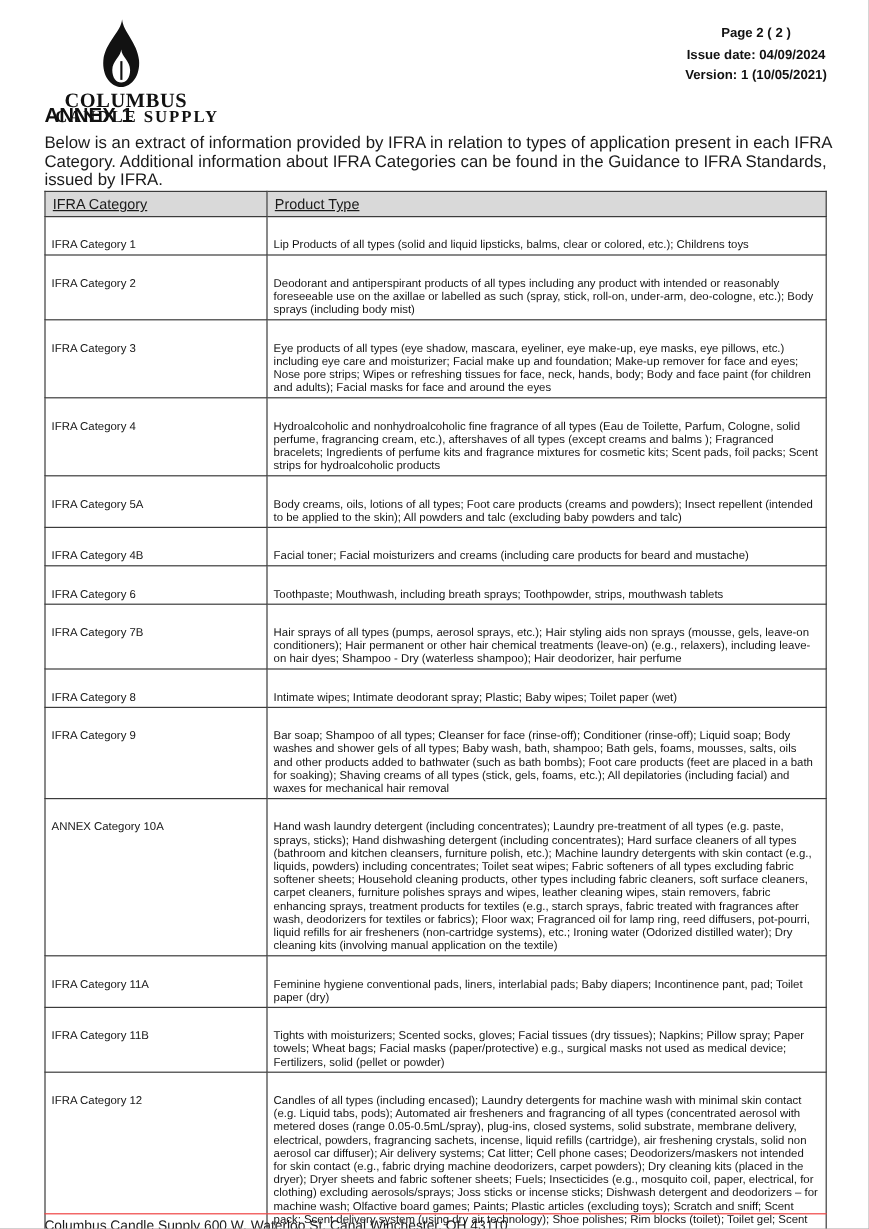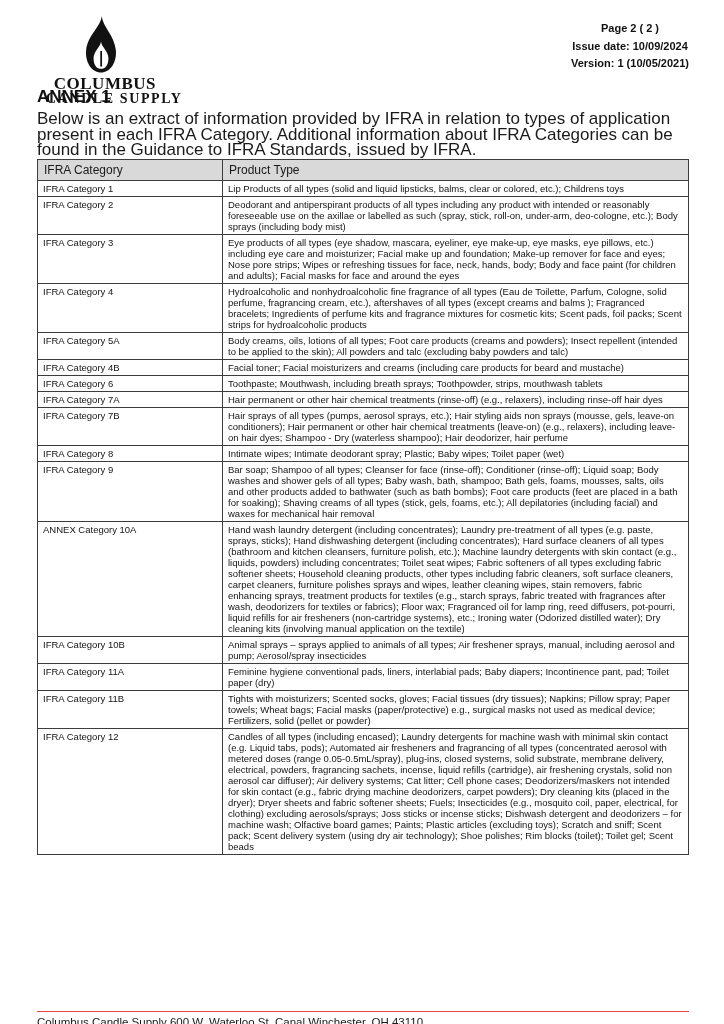--- a/index.html
+++ b/index.html
@@ -61,21 +61,21 @@
     top: 87px;
     font-size: 17px;
     font-weight: bold;
     color: #111;
   }
   .intro {
     position: absolute;
     left: 37px;
     top: 111px;
     width: 658px;
-    font-size: 17px;
+    font-size: 14px;
     line-height: 15.5px;
     color: #1a1a1a;
   }
 
   
   .ifra-table {
     position: absolute;
     left: 37px;
     top: 159px;
     width: 652px;
@@ -86,25 +86,26 @@
     border: 1px solid #3c3c3c;
     vertical-align: top;
     text-align: left;
   }
   .ifra-table th {
     background: #d9d9d9;
     font-size: 12px;
     font-weight: normal;
     padding: 3px 6px 3px 6px;
     height: 21px;
+    text-decoration: underline;
   }
   .ifra-table td {
     font-size: 9.5px;
     line-height: 11px;
-    padding: 2px 6px 2px 5px;
+    padding: 18px 6px 2px 5px;
     color: #141414;
   }
   .ifra-table col.c1 { width: 185px; }
   .ifra-table { border: 1.5px solid #2e2e2e; }
 
   
   .footer {
     position: absolute;
     left: 37px;
     top: 971px;
@@ -127,21 +128,21 @@
       <path d="M31 0 C 30 14, 12 26, 10 46 C 8.5 63, 18 76, 30 76 C 42 76, 51.5 63, 50 46 C 48 26, 32 14, 31 0 Z" fill="#121212"></path>
       <path d="M30 34 C 30.5 42, 40 47, 40 57 C 40 66, 35.5 71, 30 71 C 24.5 71, 20 66, 20 57 C 20 47, 29.5 42, 30 34 Z" fill="#ffffff"></path>
       <rect x="29" y="47" width="2.4" height="21" fill="#121212"></rect>
     </svg>
     <div class="brand">COLUMBUS</div>
     <div class="brand-sub">CANDLE SUPPLY</div>
   </div>
 
   <div class="doc-meta">
     <div>Page 2  ( 2 )</div>
-    <div>Issue date: 10/09/2024</div>
+    <div>Issue date: 04/09/2024</div>
     <div>Version: 1 (10/05/2021)</div>
   </div>
 
   <div class="annex-title">ANNEX 1</div>
 
   <div class="intro">Below is an extract of information provided by IFRA in relation to types of application present in each IFRA Category. Additional information about IFRA Categories can be found in the Guidance to IFRA Standards, issued by IFRA.</div>
 
   <table class="ifra-table">
     <colgroup>
         <col class="c1">
@@ -176,44 +177,36 @@
         </tr>
         <tr>
           <td>IFRA Category 4B</td>
           <td>Facial toner; Facial moisturizers and creams (including care products for beard and mustache)</td>
         </tr>
         <tr>
           <td>IFRA Category 6</td>
           <td>Toothpaste; Mouthwash, including breath sprays; Toothpowder, strips, mouthwash tablets</td>
         </tr>
         <tr>
-          <td>IFRA Category 7A</td>
-          <td>Hair permanent or other hair chemical treatments (rinse-off) (e.g., relaxers), including rinse-off hair dyes</td>
-        </tr>
-        <tr>
           <td>IFRA Category 7B</td>
           <td>Hair sprays of all types (pumps, aerosol sprays, etc.); Hair styling aids non sprays (mousse, gels, leave-on conditioners); Hair permanent or other hair chemical treatments (leave-on) (e.g., relaxers), including leave-on hair dyes; Shampoo - Dry (waterless shampoo); Hair deodorizer, hair perfume</td>
         </tr>
         <tr>
           <td>IFRA Category 8</td>
           <td>Intimate wipes; Intimate deodorant spray; Plastic; Baby wipes; Toilet paper (wet)</td>
         </tr>
         <tr>
           <td>IFRA Category 9</td>
           <td>Bar soap; Shampoo of all types; Cleanser for face (rinse-off); Conditioner (rinse-off); Liquid soap; Body washes and shower gels of all types; Baby wash, bath, shampoo; Bath gels, foams, mousses, salts, oils and other products added to bathwater (such as bath bombs); Foot care products (feet are placed in a bath for soaking); Shaving creams of all types (stick, gels, foams, etc.); All depilatories (including facial) and waxes for mechanical hair removal</td>
         </tr>
         <tr>
           <td>ANNEX Category 10A</td>
           <td>Hand wash laundry detergent (including concentrates); Laundry pre-treatment of all types (e.g. paste, sprays, sticks); Hand dishwashing detergent (including concentrates); Hard surface cleaners of all types (bathroom and kitchen cleansers, furniture polish, etc.); Machine laundry detergents with skin contact (e.g., liquids, powders) including concentrates; Toilet seat wipes; Fabric softeners of all types excluding fabric softener sheets; Household cleaning products, other types including fabric cleaners, soft surface cleaners, carpet cleaners, furniture polishes sprays and wipes, leather cleaning wipes, stain removers, fabric enhancing sprays, treatment products for textiles (e.g., starch sprays, fabric treated with fragrances after wash, deodorizers for textiles or fabrics); Floor wax; Fragranced oil for lamp ring, reed diffusers, pot-pourri, liquid refills for air fresheners (non-cartridge systems), etc.; Ironing water (Odorized distilled water); Dry cleaning kits (involving manual application on the textile)</td>
         </tr>
         <tr>
-          <td>IFRA Category 10B</td>
-          <td>Animal sprays – sprays applied to animals of all types; Air freshener sprays, manual, including aerosol and pump; Aerosol/spray insecticides</td>
-        </tr>
-        <tr>
           <td>IFRA Category 11A</td>
           <td>Feminine hygiene conventional pads, liners, interlabial pads; Baby diapers; Incontinence pant, pad; Toilet paper (dry)</td>
         </tr>
         <tr>
           <td>IFRA Category 11B</td>
           <td>Tights with moisturizers; Scented socks, gloves; Facial tissues (dry tissues); Napkins; Pillow spray; Paper towels; Wheat bags; Facial masks (paper/protective) e.g., surgical masks not used as medical device; Fertilizers, solid (pellet or powder)</td>
         </tr>
         <tr>
           <td>IFRA Category 12</td>
           <td>Candles of all types (including encased); Laundry detergents for machine wash with minimal skin contact (e.g. Liquid tabs, pods); Automated air fresheners and fragrancing of all types (concentrated aerosol with metered doses (range 0.05-0.5mL/spray), plug-ins, closed systems, solid substrate, membrane delivery, electrical, powders, fragrancing sachets, incense, liquid refills (cartridge), air freshening crystals, solid non aerosol car diffuser); Air delivery systems; Cat litter; Cell phone cases; Deodorizers/maskers not intended for skin contact (e.g., fabric drying machine deodorizers, carpet powders); Dry cleaning kits (placed in the dryer); Dryer sheets and fabric softener sheets; Fuels; Insecticides (e.g., mosquito coil, paper, electrical, for clothing) excluding aerosols/sprays; Joss sticks or incense sticks; Dishwash detergent and deodorizers – for machine wash; Olfactive board games; Paints; Plastic articles (excluding toys); Scratch and sniff; Scent pack; Scent delivery system (using dry air technology); Shoe polishes; Rim blocks (toilet); Toilet gel; Scent beads</td>

